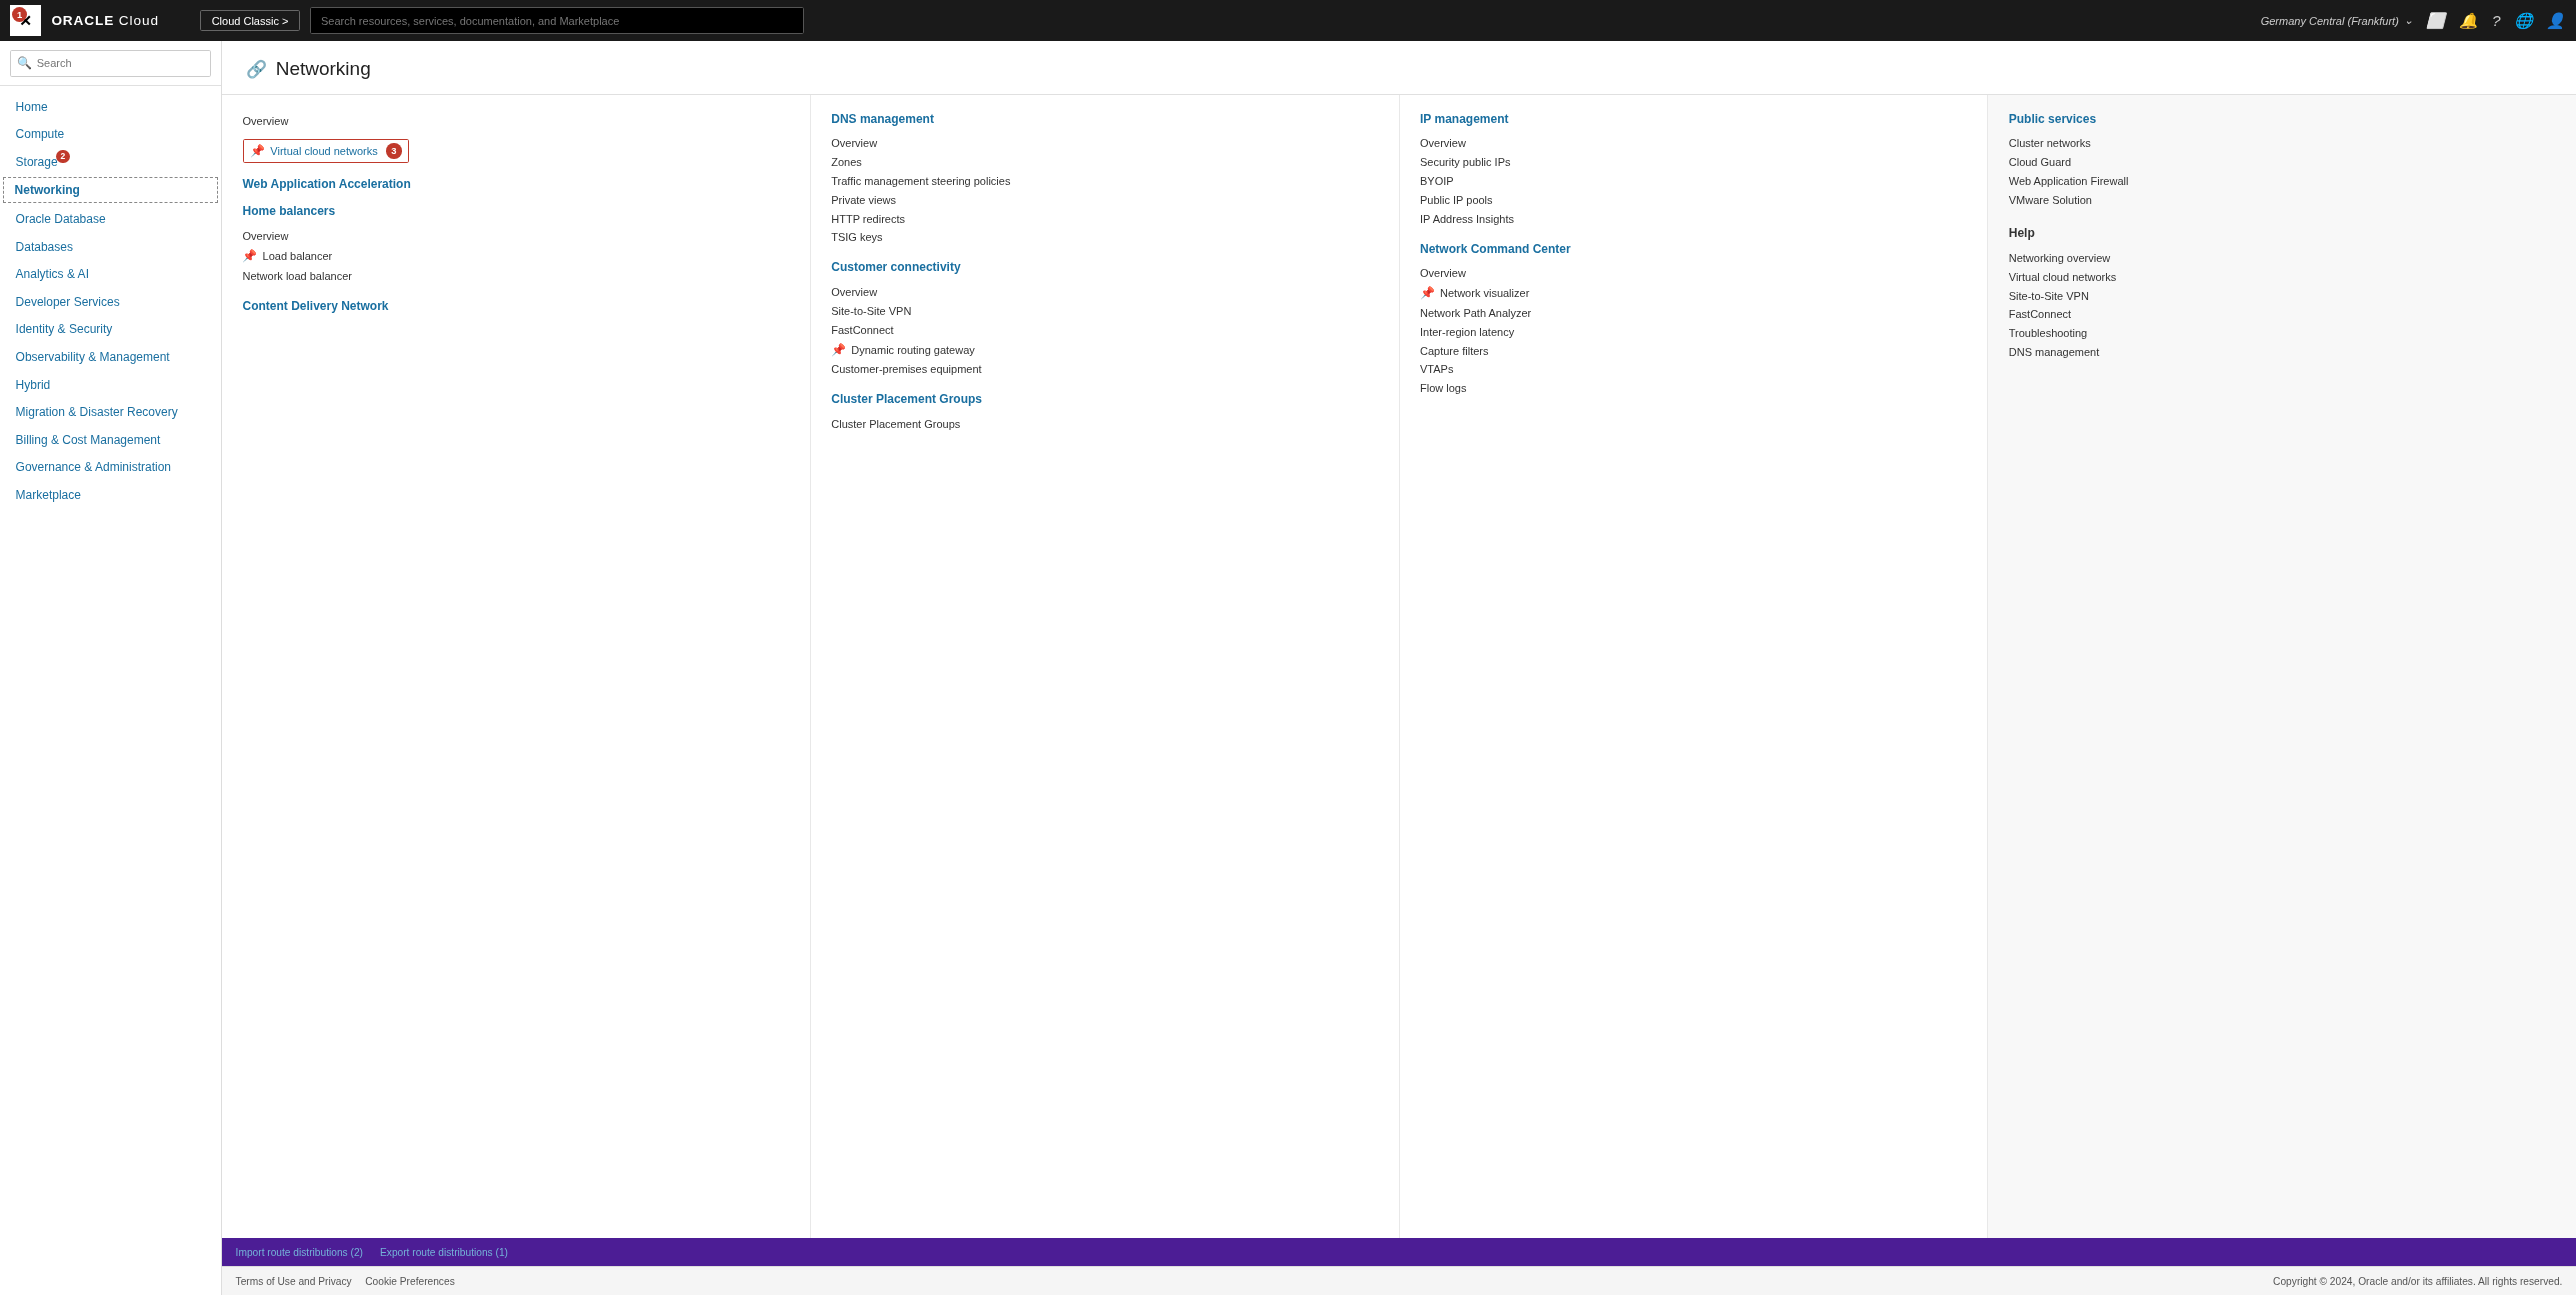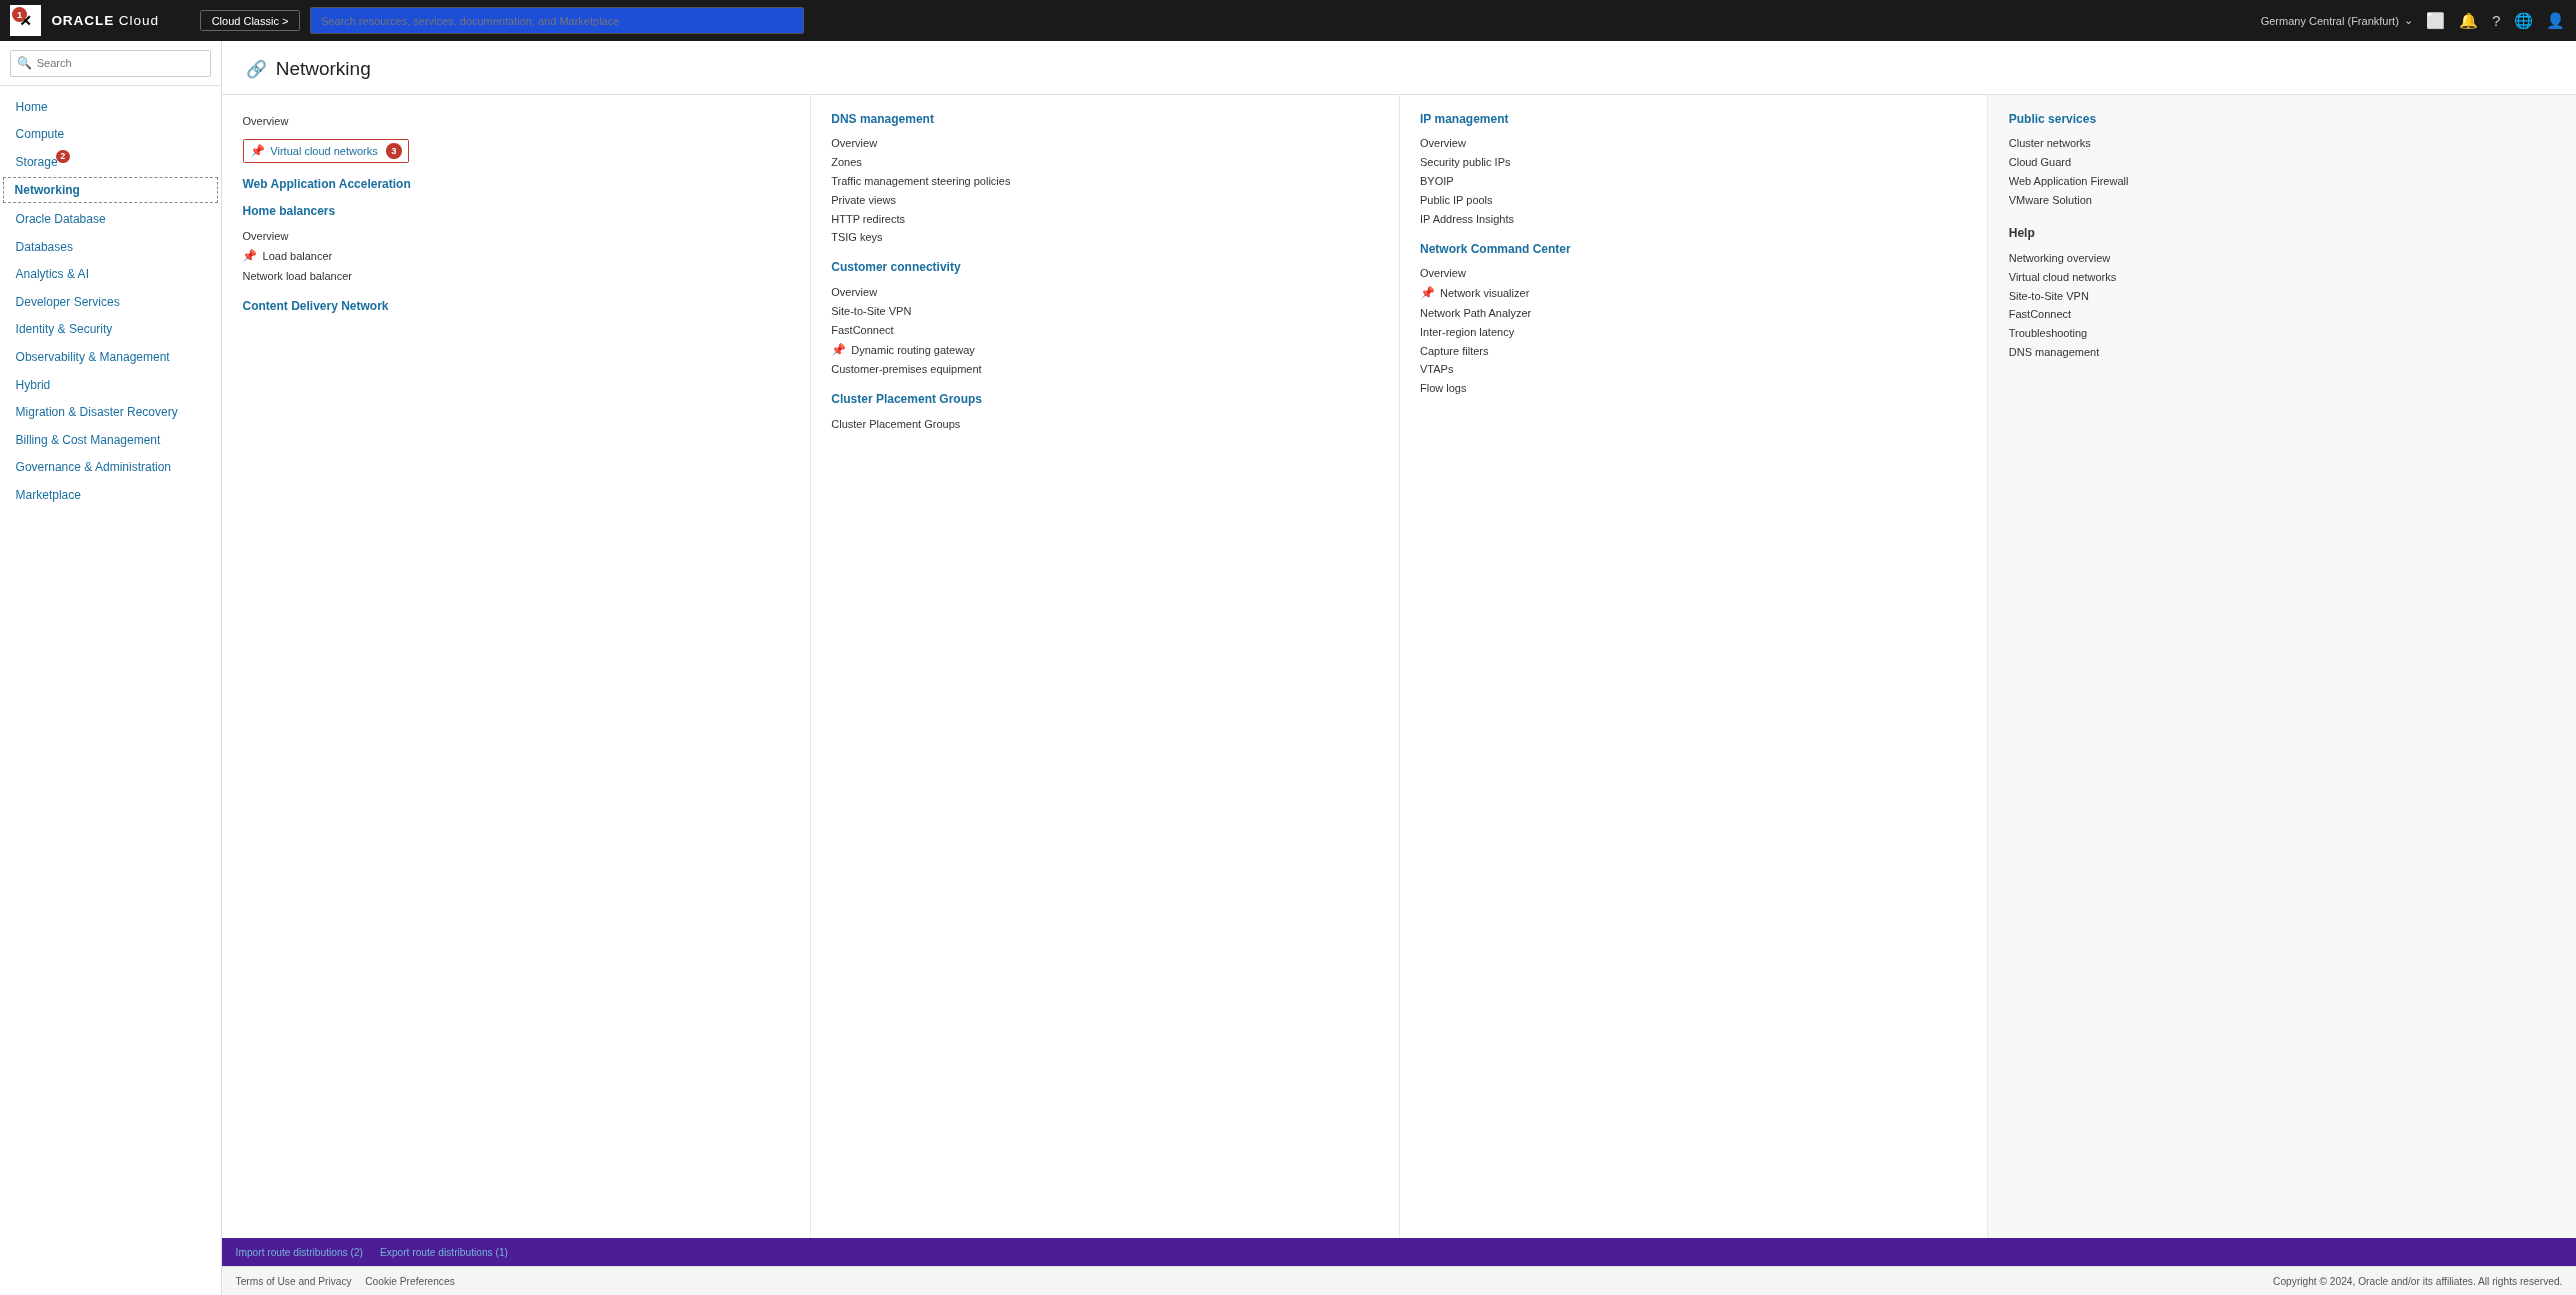--- a/index.html
+++ b/index.html
@@ -24,25 +24,25 @@
     .close-btn-wrap { position: relative; }
     .oracle-logo { color: #fff; font-size: 13.6px; font-weight: 300; letter-spacing: 0.9px; margin-right: 3.4px; }
     .oracle-logo strong { font-weight: 700; }
     .cloud-classic-btn {
       background: transparent; border: 0.9px solid #666; color: #fff;
       padding: 3.4px 10.2px; cursor: pointer; font-size: 11px; border-radius: 1.7px;
       white-space: nowrap;
       margin-left: 28px;
     }
     .top-search {
-      flex: 1; max-width: 494px; height: 27px; background: #1d4ed8;
+      flex: 1; max-width: 494px; height: 27px; background: #000000;
       border: 0.9px solid #555; color: #ccc; padding: 0 10.2px; font-size: 11px;
       border-radius: 1.7px; outline: none;
     }
-    .top-nav-right { margin-left: auto; display: flex; align-items: center; gap: 13.6px; }
+    .top-nav-right { margin-left: auto; display: flex; align-items: center; gap: 13.6px; font-style: italic; }
     .region-selector {
       display: flex; align-items: center; gap: 5.1px; cursor: pointer;
       font-size: 11px; color: #ccc; white-space: nowrap;
     }
     .nav-icon { color: #ccc; font-size: 15.3px; cursor: pointer; }
 
     
     .main-layout { display: flex; height: calc(100vh - 41px); }
 
     

